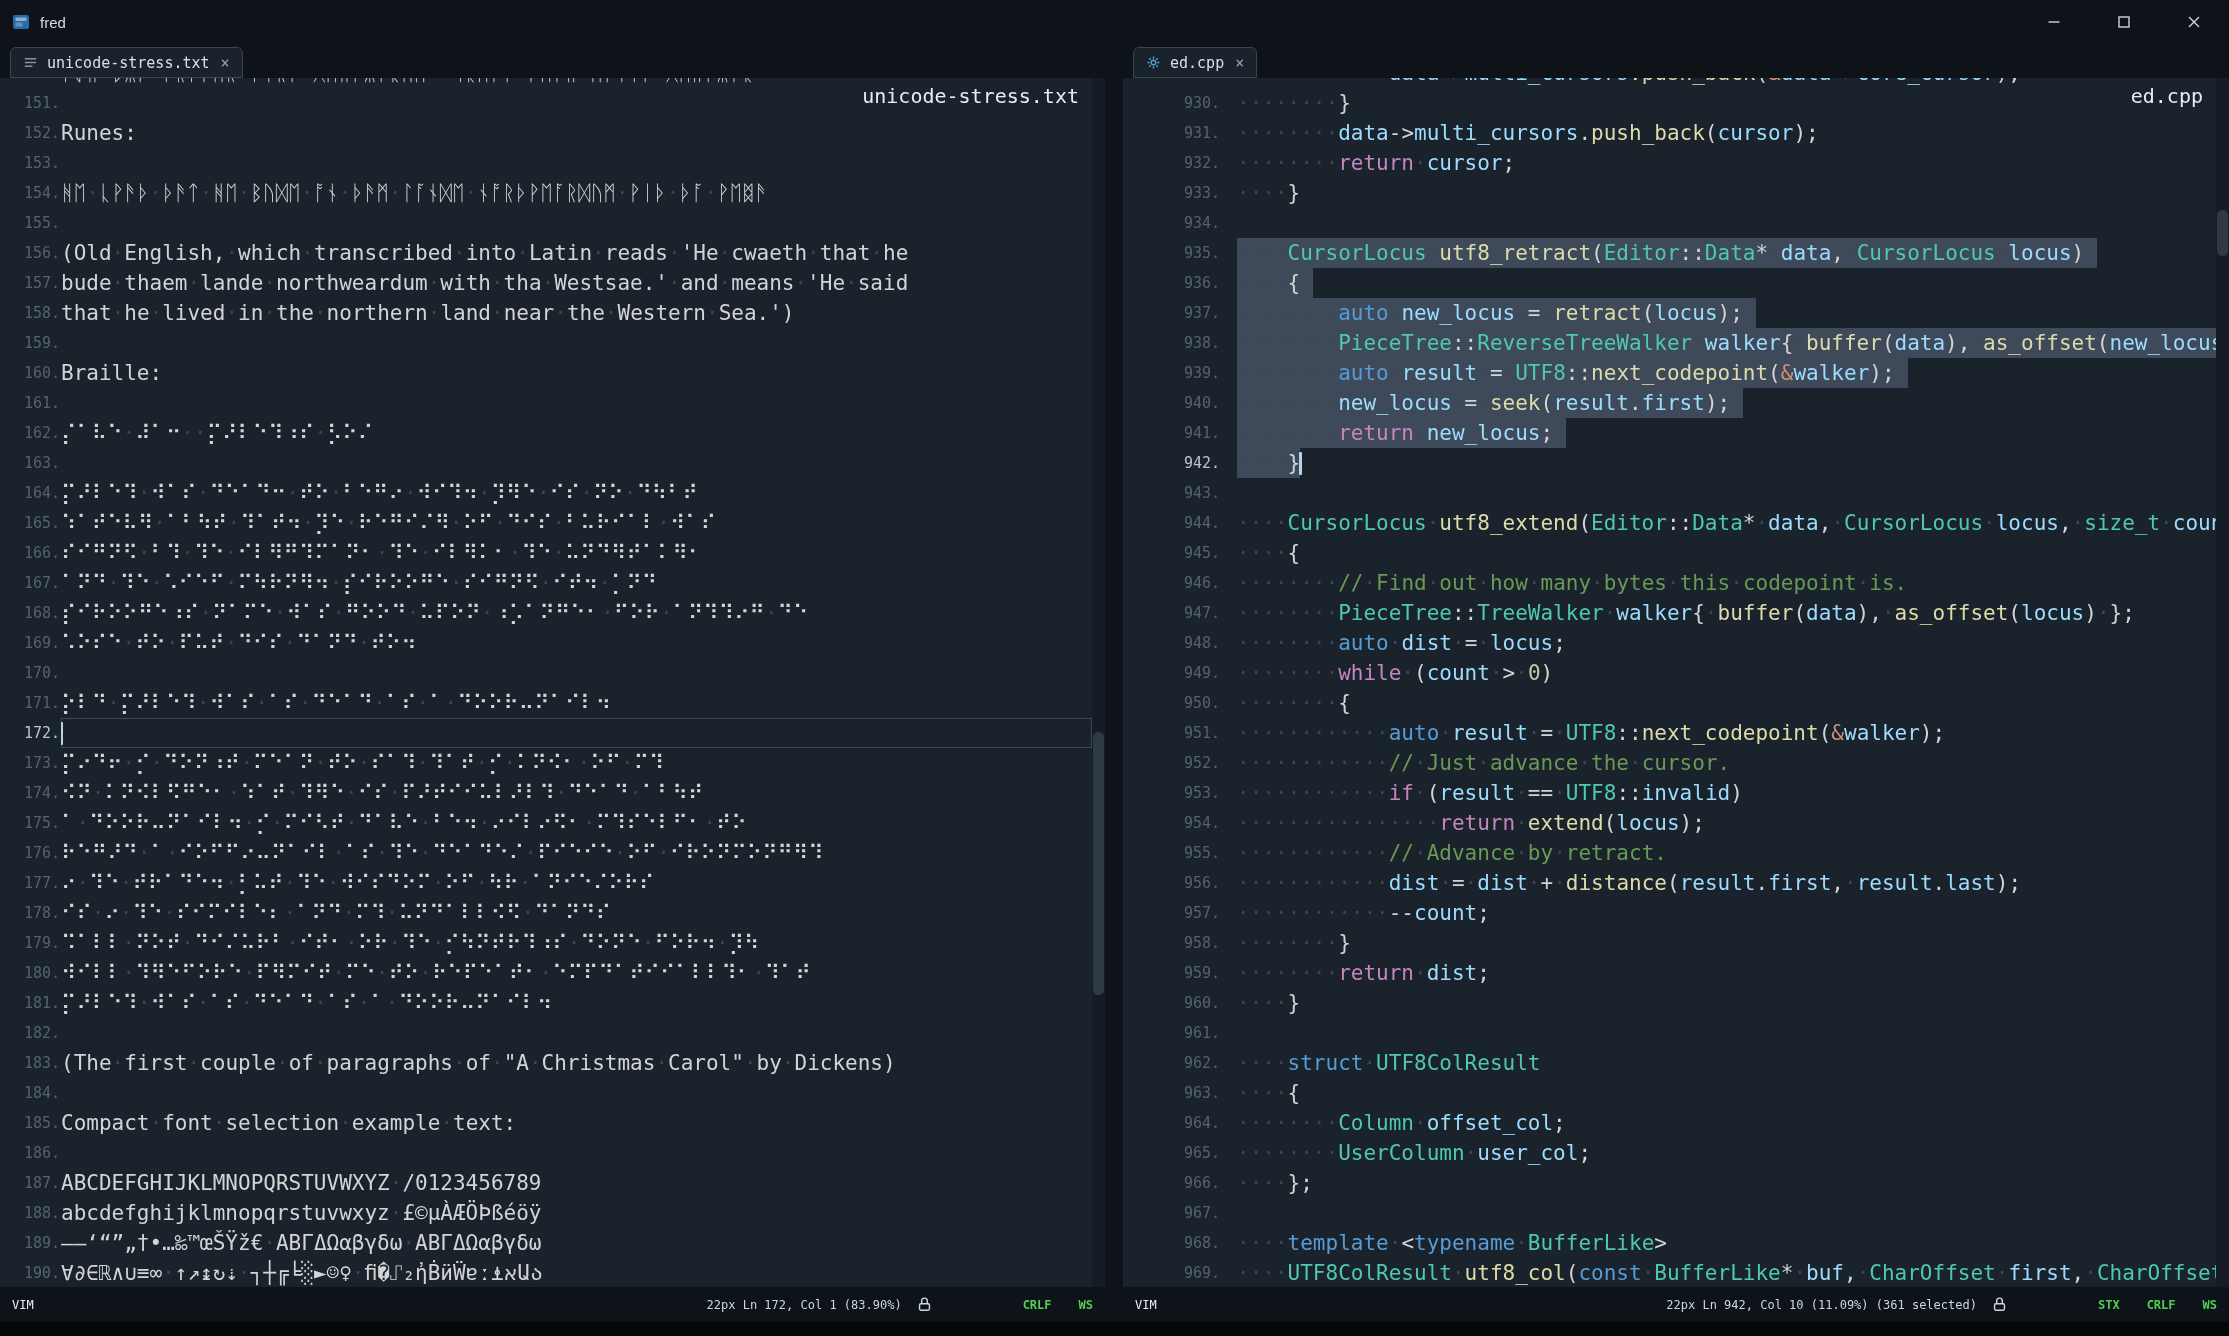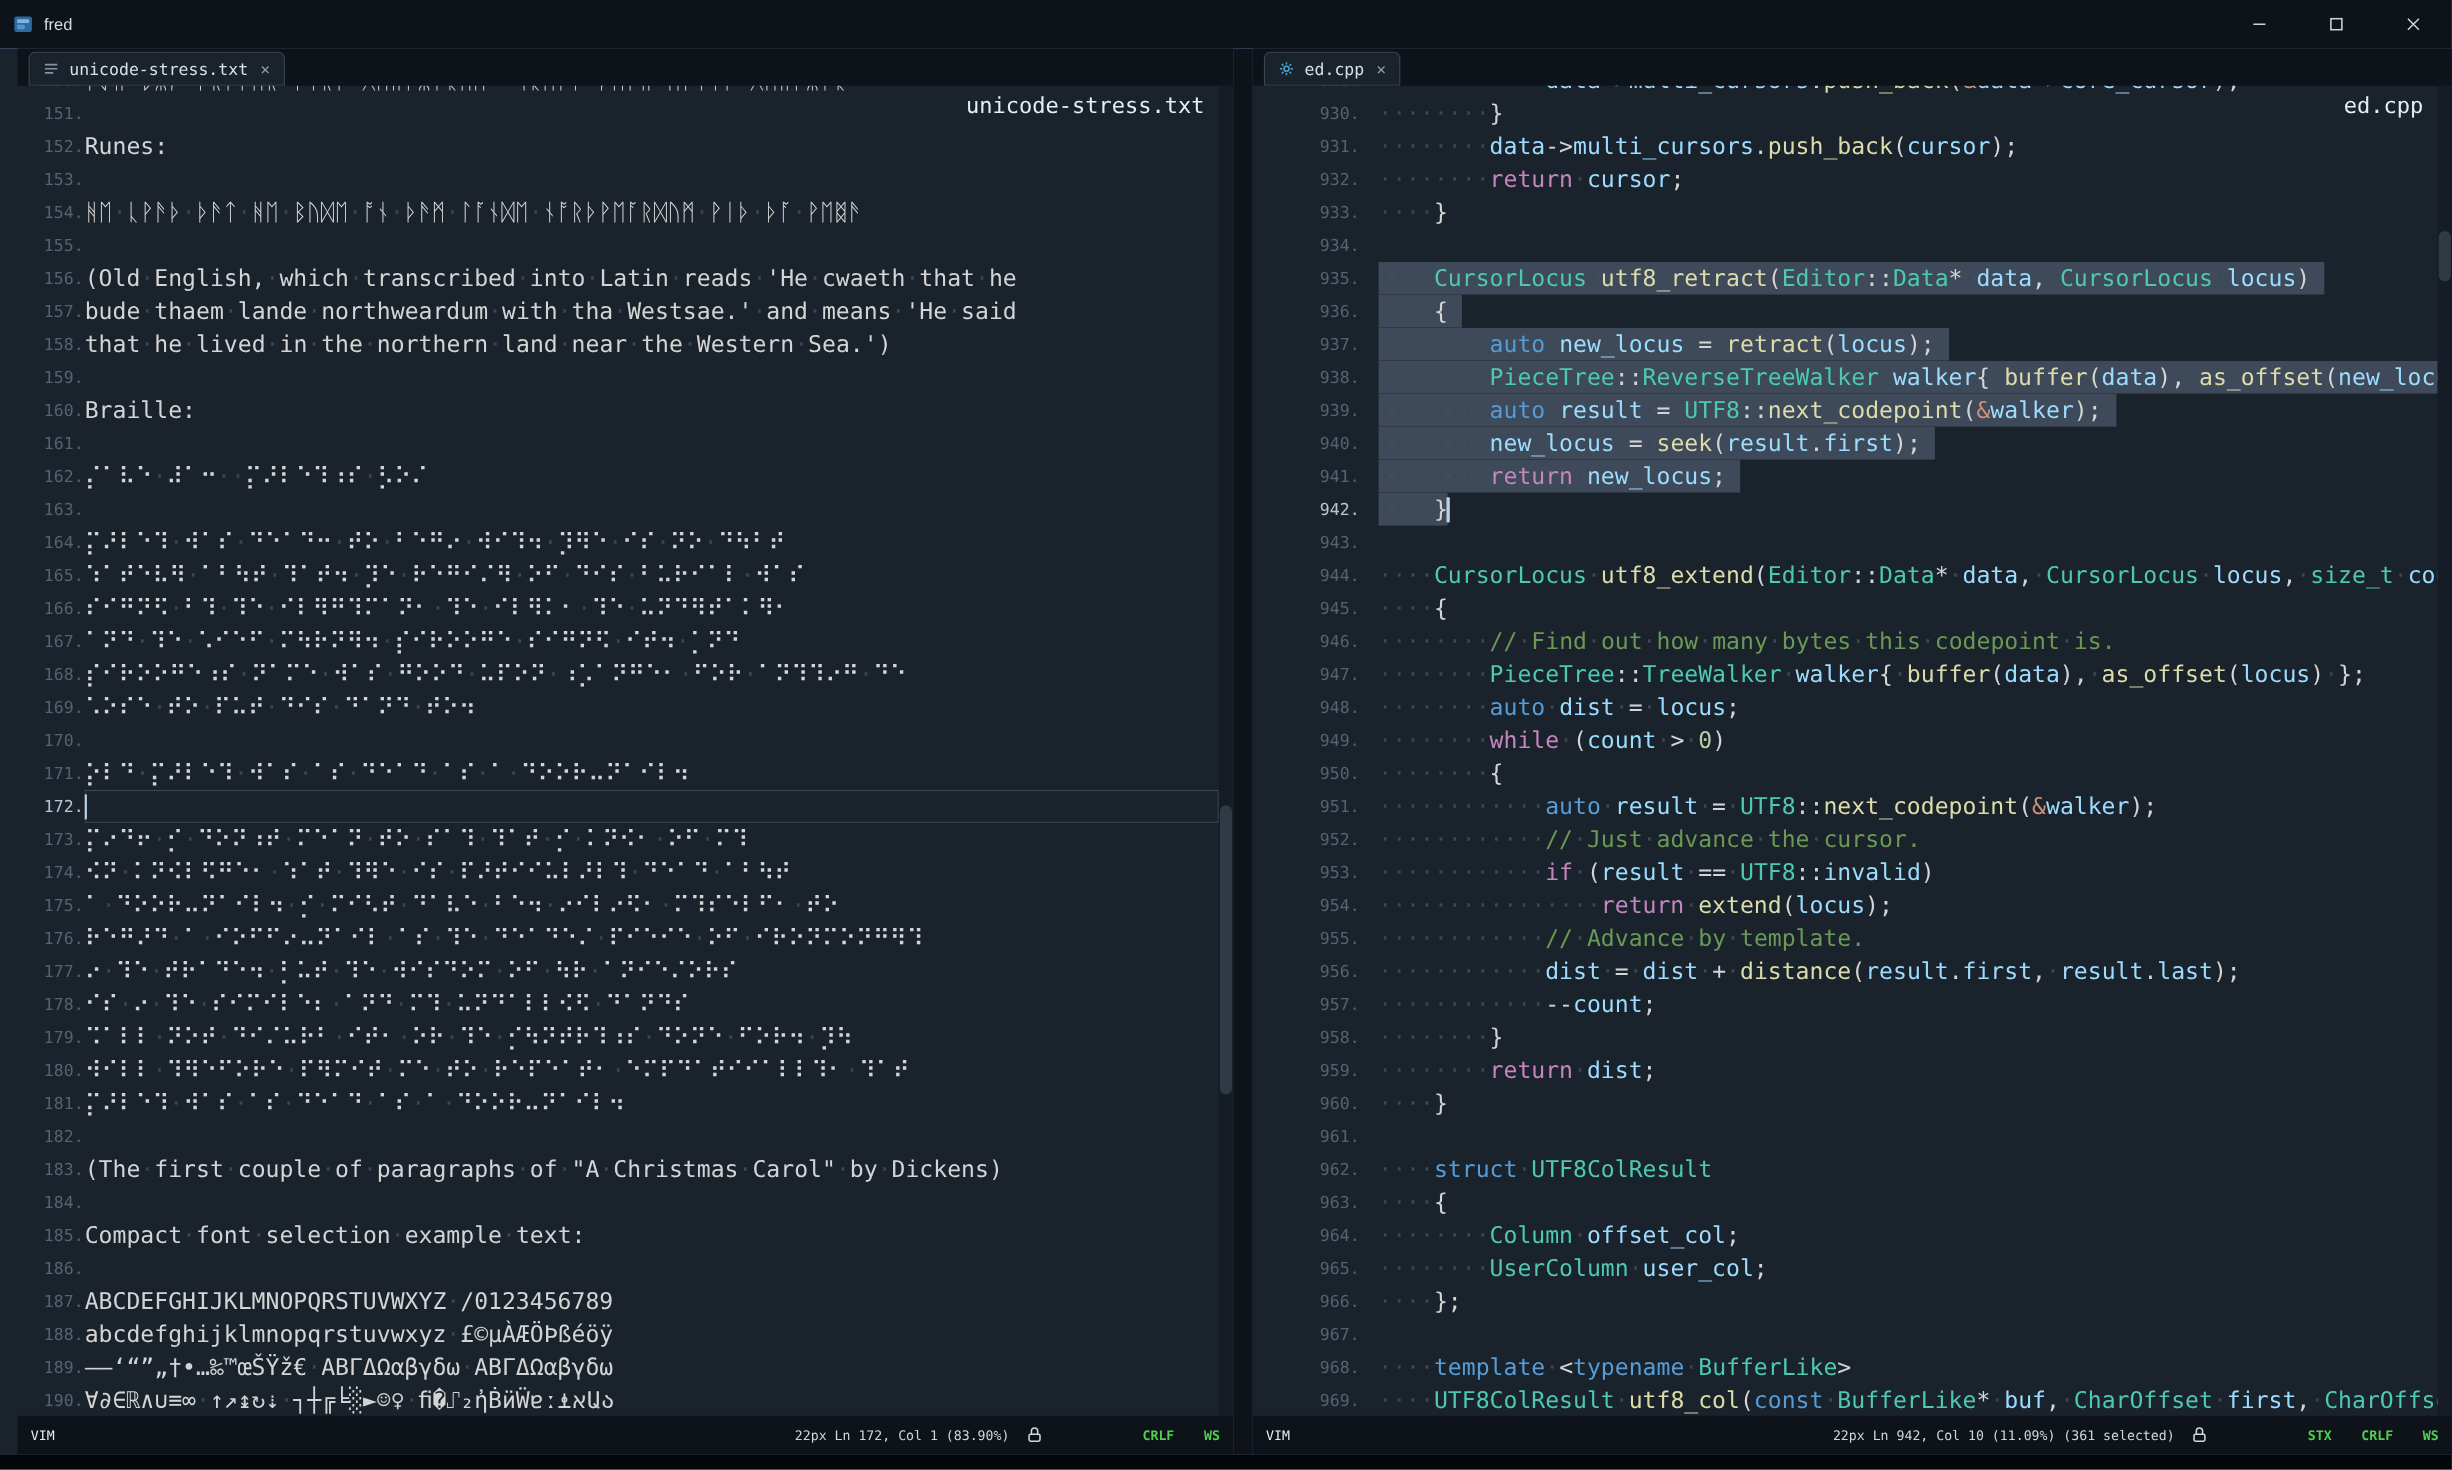--- a/index.html
+++ b/index.html
@@ -13,21 +13,21 @@
             padding-left:12px;gap:10px;}
   .apptitle{font-family:"Liberation Sans",sans-serif;font-size:15px;color:#d5dde3;}
   .appicon{display:flex;align-items:center;}
   .wincontrols{margin-left:auto;display:flex;height:100%;}
   .wbtn{width:70px;height:100%;display:flex;align-items:center;justify-content:center;color:#cdd5dc;cursor:default;}
   .wbtn svg{display:block;}
 
   
   .main{flex:1 1 auto;display:flex;min-height:0;}
   .pane{display:flex;flex-direction:column;min-width:0;background:#1a222c;}
-  .pane-left{flex:0 0 1105px;width:1105px;padding-left:16px;}
+  .pane-left{flex:0 0 1105px;width:1105px;}
   .divider{flex:0 0 18px;background:#0d1319;}
   .pane-right{flex:1 1 auto;}
 
   
   .tabstrip{height:34px;flex:0 0 34px;background:#0d1319;display:flex;align-items:flex-end;padding-left:10px;}
   .tab{height:29px;display:inline-flex;align-items:center;gap:9px;padding:0 12px;
        background:#1a222c;border:1px solid #3a4550;border-radius:6px 6px 0 0;}
   .tablabel{font-size:15px;color:#d8e0e7;white-space:pre;}
   .tabclose{font-size:15px;color:#93a0ab;margin-left:2px;}
   .tabicon{display:flex;align-items:center;}
@@ -230,21 +230,21 @@
             <div class="row"><div class="gutter">945.</div><div class="linebody"><span class="linetext"><span class="ws">····</span><span class="tk-p">{</span></span></div></div>
             <div class="row"><div class="gutter">946.</div><div class="linebody"><span class="linetext"><span class="ws">········</span><span class="tk-m">//</span><span class="ws">·</span><span class="tk-m">Find</span><span class="ws">·</span><span class="tk-m">out</span><span class="ws">·</span><span class="tk-m">how</span><span class="ws">·</span><span class="tk-m">many</span><span class="ws">·</span><span class="tk-m">bytes</span><span class="ws">·</span><span class="tk-m">this</span><span class="ws">·</span><span class="tk-m">codepoint</span><span class="ws">·</span><span class="tk-m">is.</span></span></div></div>
             <div class="row"><div class="gutter">947.</div><div class="linebody"><span class="linetext"><span class="ws">········</span><span class="tk-t">PieceTree</span><span class="tk-p">::</span><span class="tk-t">TreeWalker</span><span class="ws">·</span><span class="tk-v">walker</span><span class="tk-p">{</span><span class="ws">·</span><span class="tk-f">buffer</span><span class="tk-p">(</span><span class="tk-v">data</span><span class="tk-p">),</span><span class="ws">·</span><span class="tk-f">as_offset</span><span class="tk-p">(</span><span class="tk-v">locus</span><span class="tk-p">)</span><span class="ws">·</span><span class="tk-p">};</span></span></div></div>
             <div class="row"><div class="gutter">948.</div><div class="linebody"><span class="linetext"><span class="ws">········</span><span class="tk-k">auto</span><span class="ws">·</span><span class="tk-v">dist</span><span class="ws">·</span><span class="tk-p">=</span><span class="ws">·</span><span class="tk-v">locus</span><span class="tk-p">;</span></span></div></div>
             <div class="row"><div class="gutter">949.</div><div class="linebody"><span class="linetext"><span class="ws">········</span><span class="tk-c">while</span><span class="ws">·</span><span class="tk-p">(</span><span class="tk-v">count</span><span class="ws">·</span><span class="tk-p">&gt;</span><span class="ws">·</span><span class="tk-n">0</span><span class="tk-p">)</span></span></div></div>
             <div class="row"><div class="gutter">950.</div><div class="linebody"><span class="linetext"><span class="ws">········</span><span class="tk-p">{</span></span></div></div>
             <div class="row"><div class="gutter">951.</div><div class="linebody"><span class="linetext"><span class="ws">············</span><span class="tk-k">auto</span><span class="ws">·</span><span class="tk-v">result</span><span class="ws">·</span><span class="tk-p">=</span><span class="ws">·</span><span class="tk-t">UTF8</span><span class="tk-p">::</span><span class="tk-f">next_codepoint</span><span class="tk-p">(</span><span class="tk-o">&amp;</span><span class="tk-v">walker</span><span class="tk-p">);</span></span></div></div>
             <div class="row"><div class="gutter">952.</div><div class="linebody"><span class="linetext"><span class="ws">············</span><span class="tk-m">//</span><span class="ws">·</span><span class="tk-m">Just</span><span class="ws">·</span><span class="tk-m">advance</span><span class="ws">·</span><span class="tk-m">the</span><span class="ws">·</span><span class="tk-m">cursor.</span></span></div></div>
             <div class="row"><div class="gutter">953.</div><div class="linebody"><span class="linetext"><span class="ws">············</span><span class="tk-c">if</span><span class="ws">·</span><span class="tk-p">(</span><span class="tk-v">result</span><span class="ws">·</span><span class="tk-p">==</span><span class="ws">·</span><span class="tk-t">UTF8</span><span class="tk-p">::</span><span class="tk-v">invalid</span><span class="tk-p">)</span></span></div></div>
             <div class="row"><div class="gutter">954.</div><div class="linebody"><span class="linetext"><span class="ws">················</span><span class="tk-c">return</span><span class="ws">·</span><span class="tk-f">extend</span><span class="tk-p">(</span><span class="tk-v">locus</span><span class="tk-p">);</span></span></div></div>
-            <div class="row"><div class="gutter">955.</div><div class="linebody"><span class="linetext"><span class="ws">············</span><span class="tk-m">//</span><span class="ws">·</span><span class="tk-m">Advance</span><span class="ws">·</span><span class="tk-m">by</span><span class="ws">·</span><span class="tk-m">template.</span></span></div></div>
+            <div class="row"><div class="gutter">955.</div><div class="linebody"><span class="linetext"><span class="ws">············</span><span class="tk-m">//</span><span class="ws">·</span><span class="tk-m">Advance</span><span class="ws">·</span><span class="tk-m">by</span><span class="ws">·</span><span class="tk-m">retract.</span></span></div></div>
             <div class="row"><div class="gutter">956.</div><div class="linebody"><span class="linetext"><span class="ws">············</span><span class="tk-v">dist</span><span class="ws">·</span><span class="tk-p">=</span><span class="ws">·</span><span class="tk-v">dist</span><span class="ws">·</span><span class="tk-p">+</span><span class="ws">·</span><span class="tk-f">distance</span><span class="tk-p">(</span><span class="tk-v">result</span><span class="tk-p">.</span><span class="tk-v">first</span><span class="tk-p">,</span><span class="ws">·</span><span class="tk-v">result</span><span class="tk-p">.</span><span class="tk-v">last</span><span class="tk-p">);</span></span></div></div>
             <div class="row"><div class="gutter">957.</div><div class="linebody"><span class="linetext"><span class="ws">············</span><span class="tk-p">--</span><span class="tk-v">count</span><span class="tk-p">;</span></span></div></div>
             <div class="row"><div class="gutter">958.</div><div class="linebody"><span class="linetext"><span class="ws">········</span><span class="tk-p">}</span></span></div></div>
             <div class="row"><div class="gutter">959.</div><div class="linebody"><span class="linetext"><span class="ws">········</span><span class="tk-c">return</span><span class="ws">·</span><span class="tk-v">dist</span><span class="tk-p">;</span></span></div></div>
             <div class="row"><div class="gutter">960.</div><div class="linebody"><span class="linetext"><span class="ws">····</span><span class="tk-p">}</span></span></div></div>
             <div class="row"><div class="gutter">961.</div><div class="linebody"><span class="linetext"></span></div></div>
             <div class="row"><div class="gutter">962.</div><div class="linebody"><span class="linetext"><span class="ws">····</span><span class="tk-k">struct</span><span class="ws">·</span><span class="tk-t">UTF8ColResult</span></span></div></div>
             <div class="row"><div class="gutter">963.</div><div class="linebody"><span class="linetext"><span class="ws">····</span><span class="tk-p">{</span></span></div></div>
             <div class="row"><div class="gutter">964.</div><div class="linebody"><span class="linetext"><span class="ws">········</span><span class="tk-t">Column</span><span class="ws">·</span><span class="tk-v">offset_col</span><span class="tk-p">;</span></span></div></div>
             <div class="row"><div class="gutter">965.</div><div class="linebody"><span class="linetext"><span class="ws">········</span><span class="tk-t">UserColumn</span><span class="ws">·</span><span class="tk-v">user_col</span><span class="tk-p">;</span></span></div></div>

